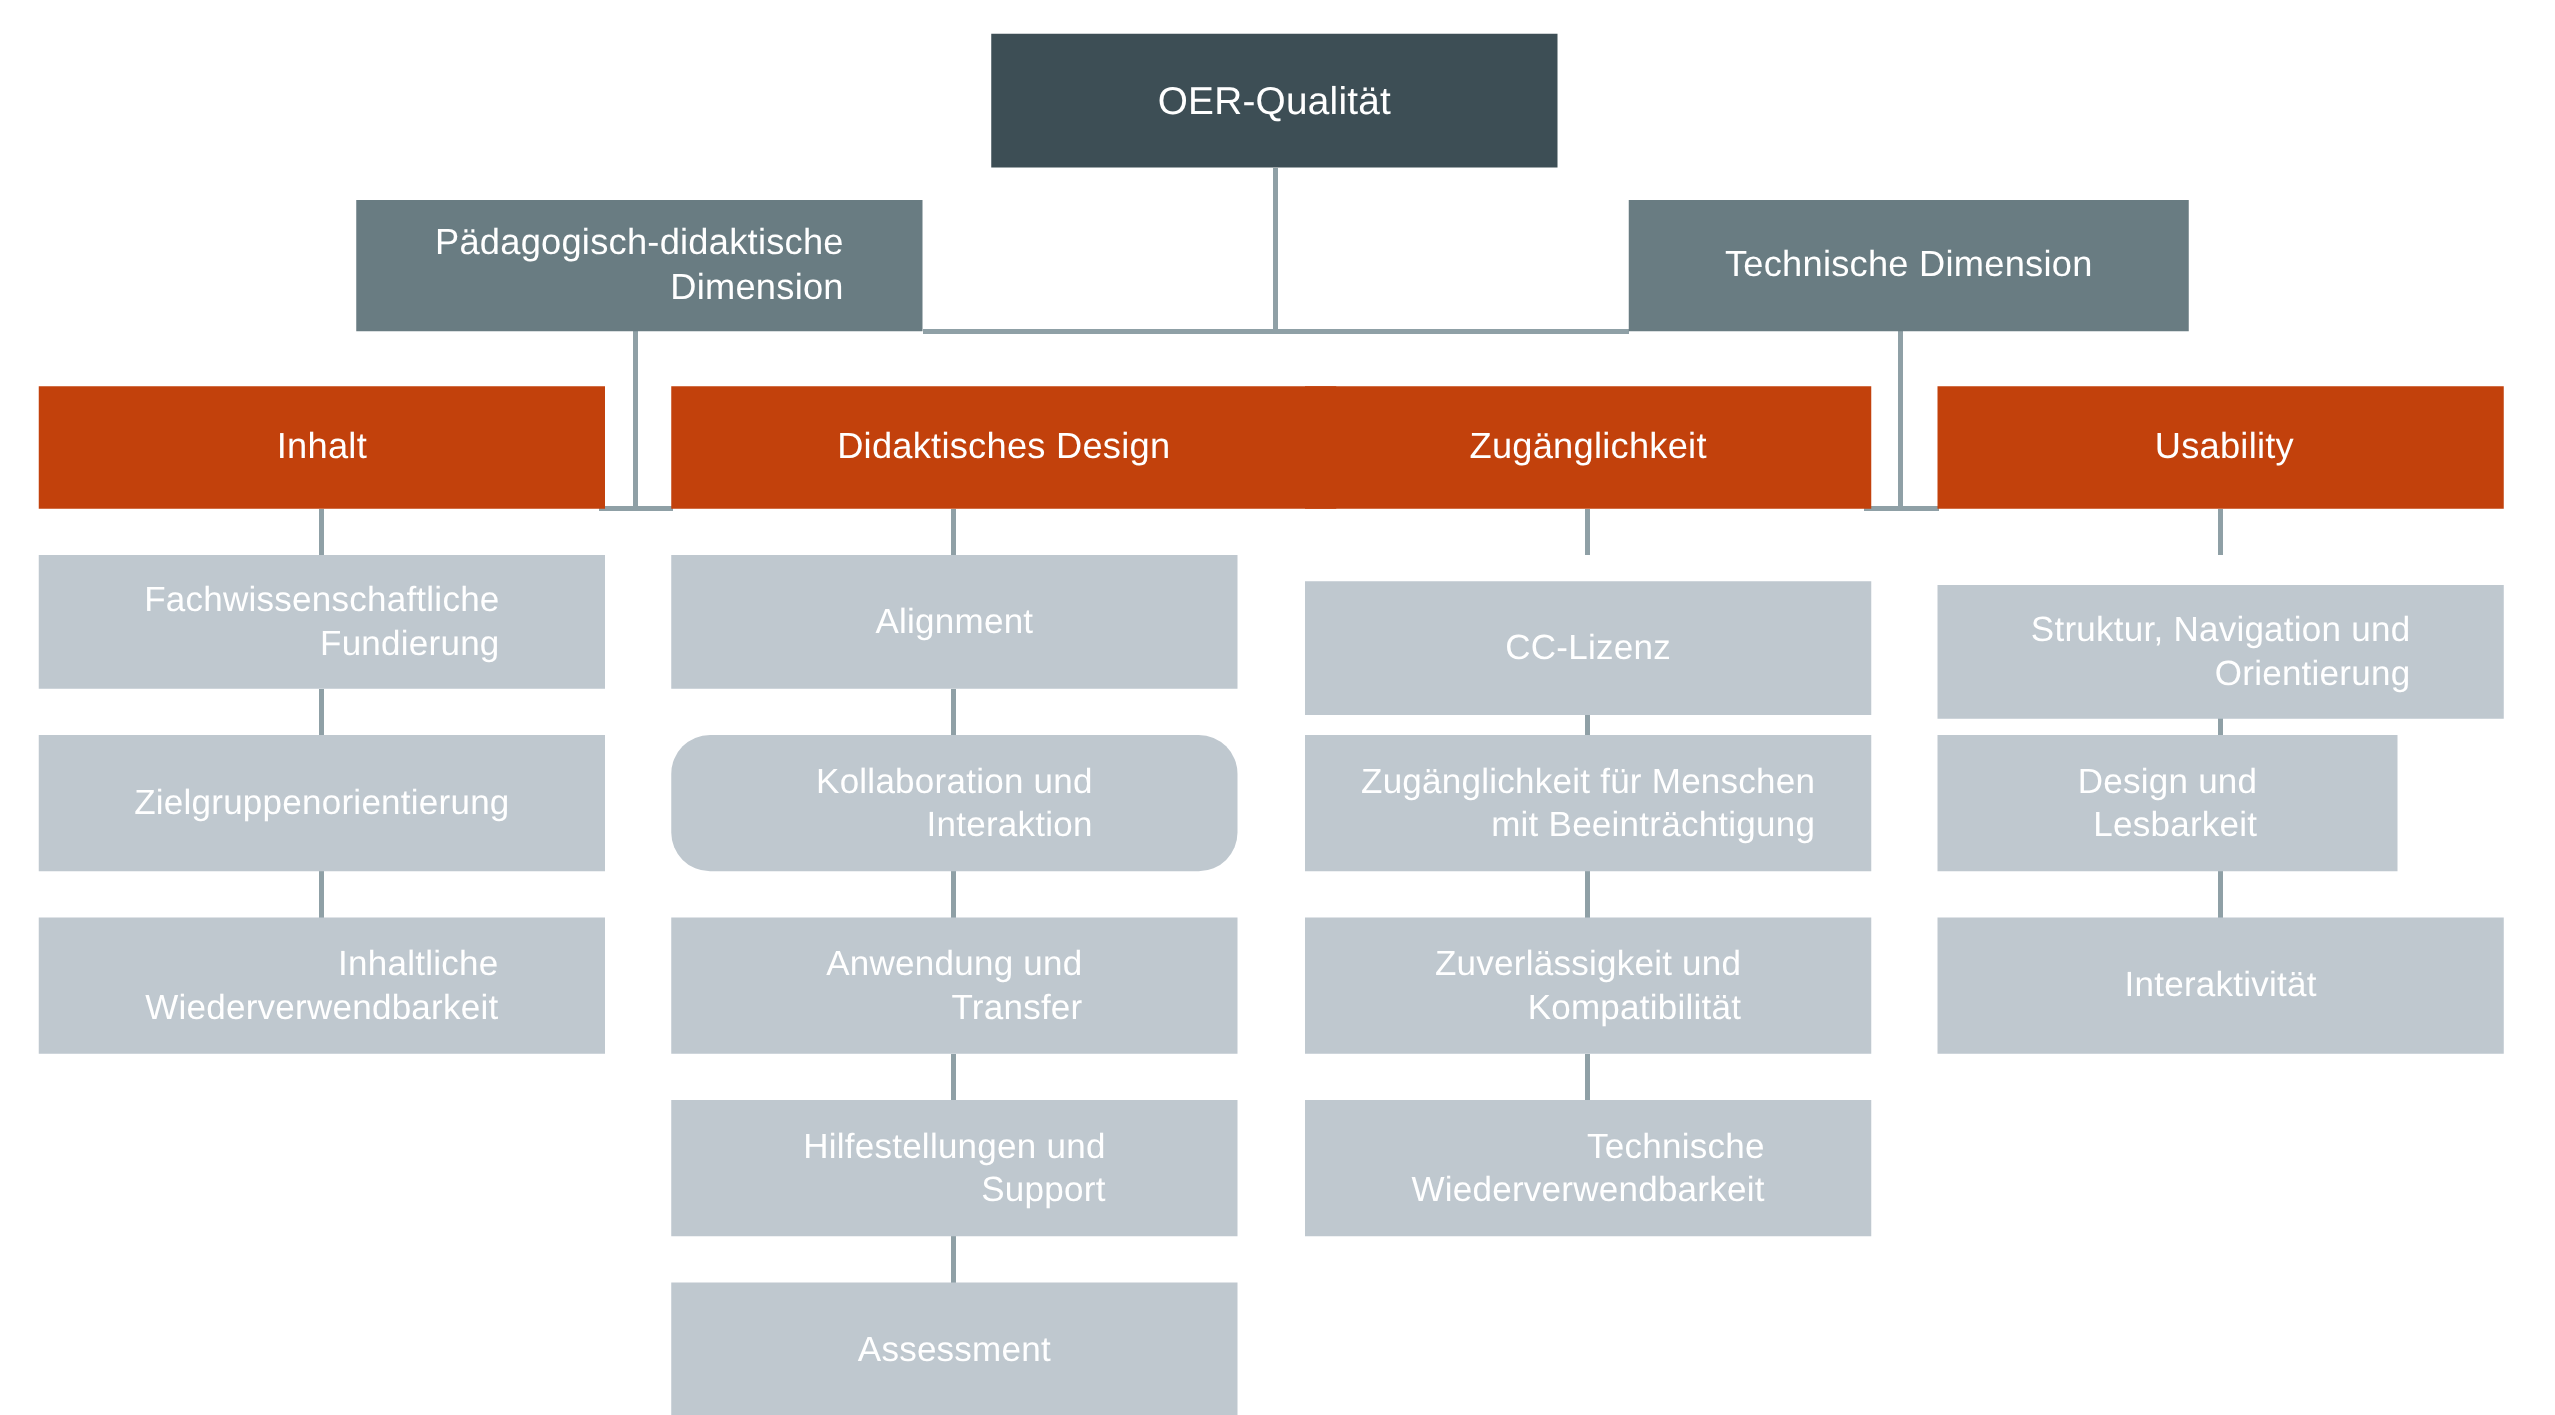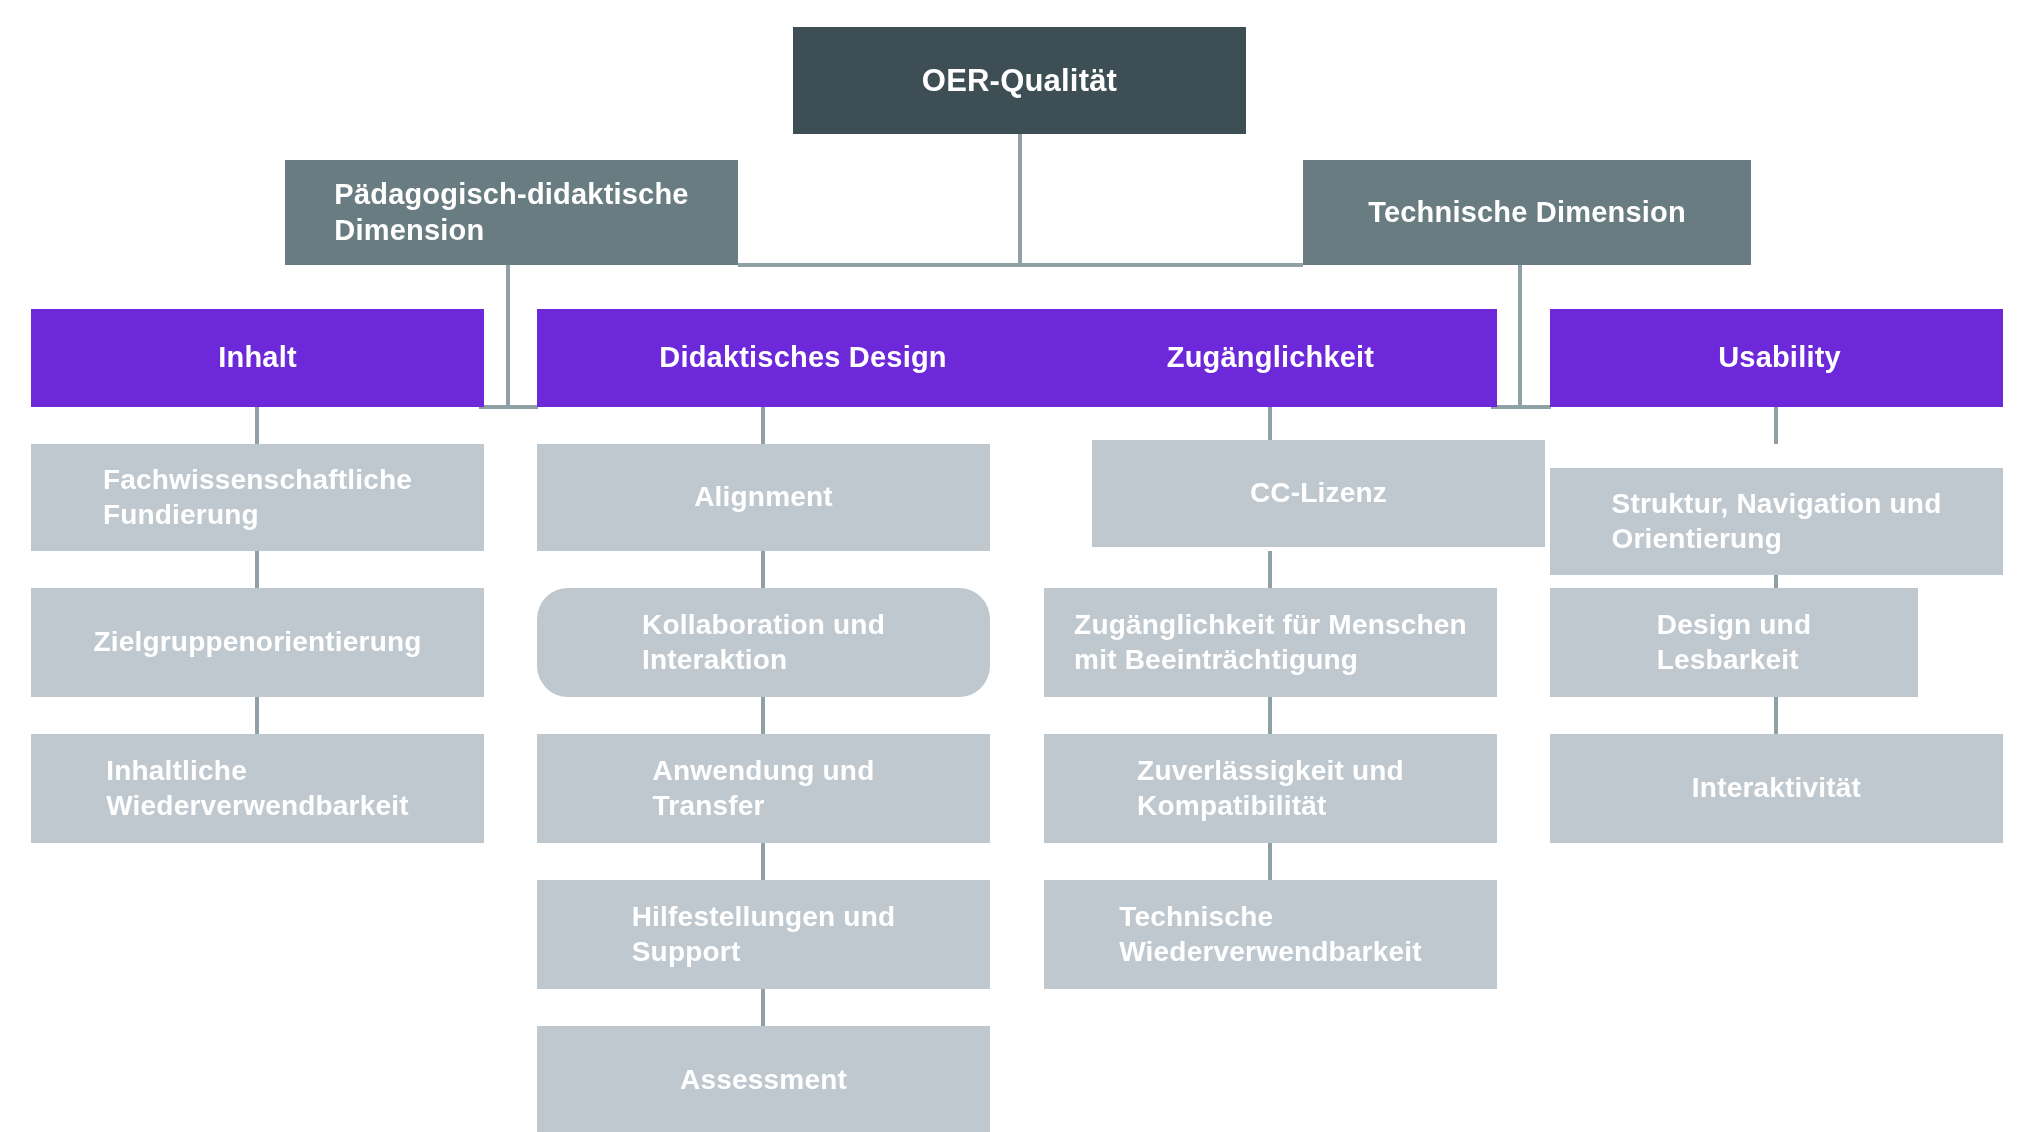--- a/index.html
+++ b/index.html
@@ -23,31 +23,31 @@
     top: 0;
     width: 2044px;
     height: 1132px;
     pointer-events: none;
   }
   .node {
     position: absolute;
     display: flex;
     align-items: center;
     justify-content: center;
-    text-align: left;
+    text-align: right;
     color: #ffffff;
-    font-weight: bold;
+    font-weight: normal;
     line-height: 1.22;
     box-sizing: border-box;
     padding: 4px 10px;
     white-space: pre-line;
   }
   .lvl1 { background: #3d4e55; font-size: 31px; letter-spacing: 0.2px; }
   .lvl2 { background: #697c82; font-size: 29px; letter-spacing: 0.2px; }
-  .lvl3 { background: #6d28d9; font-size: 29px; letter-spacing: 0.2px; }
+  .lvl3 { background: #c2410c; font-size: 29px; letter-spacing: 0.2px; }
   .lvl4 { background: #bfc8cf; font-size: 28px; letter-spacing: 0.2px; }
 </style>
 </head>
 <body>
 
 <div id="stage">
 
   <svg id="edges" viewBox="0 0 2044 1132" width="2044" height="1132">
     <g stroke="#8fa0a6" stroke-width="4" fill="none" shape-rendering="crispEdges">
 
@@ -100,21 +100,21 @@
 
   <div class="node lvl4" style="left:537px; top:444px; width:453px; height:107px;">Alignment</div>
   <div class="node lvl4" style="left:537px; top:588px; width:453px; height:109px;border-radius:31px;">Kollaboration und
 Interaktion</div>
   <div class="node lvl4" style="left:537px; top:734px; width:453px; height:109px;">Anwendung und
 Transfer</div>
   <div class="node lvl4" style="left:537px; top:880px; width:453px; height:109px;">Hilfestellungen und
 Support</div>
   <div class="node lvl4" style="left:537px; top:1026px; width:453px; height:109px;">Assessment</div>
 
-  <div class="node lvl4" style="left:1044px; top:440px; width:453px; height:107px;margin-left:48px;">CC-Lizenz</div>
+  <div class="node lvl4" style="left:1044px; top:465px; width:453px; height:107px;">CC-Lizenz</div>
   <div class="node lvl4" style="left:1044px; top:588px; width:453px; height:109px;">Zugänglichkeit für Menschen
 mit Beeinträchtigung</div>
   <div class="node lvl4" style="left:1044px; top:734px; width:453px; height:109px;">Zuverlässigkeit und
 Kompatibilität</div>
   <div class="node lvl4" style="left:1044px; top:880px; width:453px; height:109px;">Technische
 Wiederverwendbarkeit</div>
 
   <div class="node lvl4" style="left:1550px; top:468px; width:453px; height:107px;">Struktur, Navigation und
 Orientierung</div>
   <div class="node lvl4" style="left:1550px; top:588px; width:368px; height:109px;">Design und

